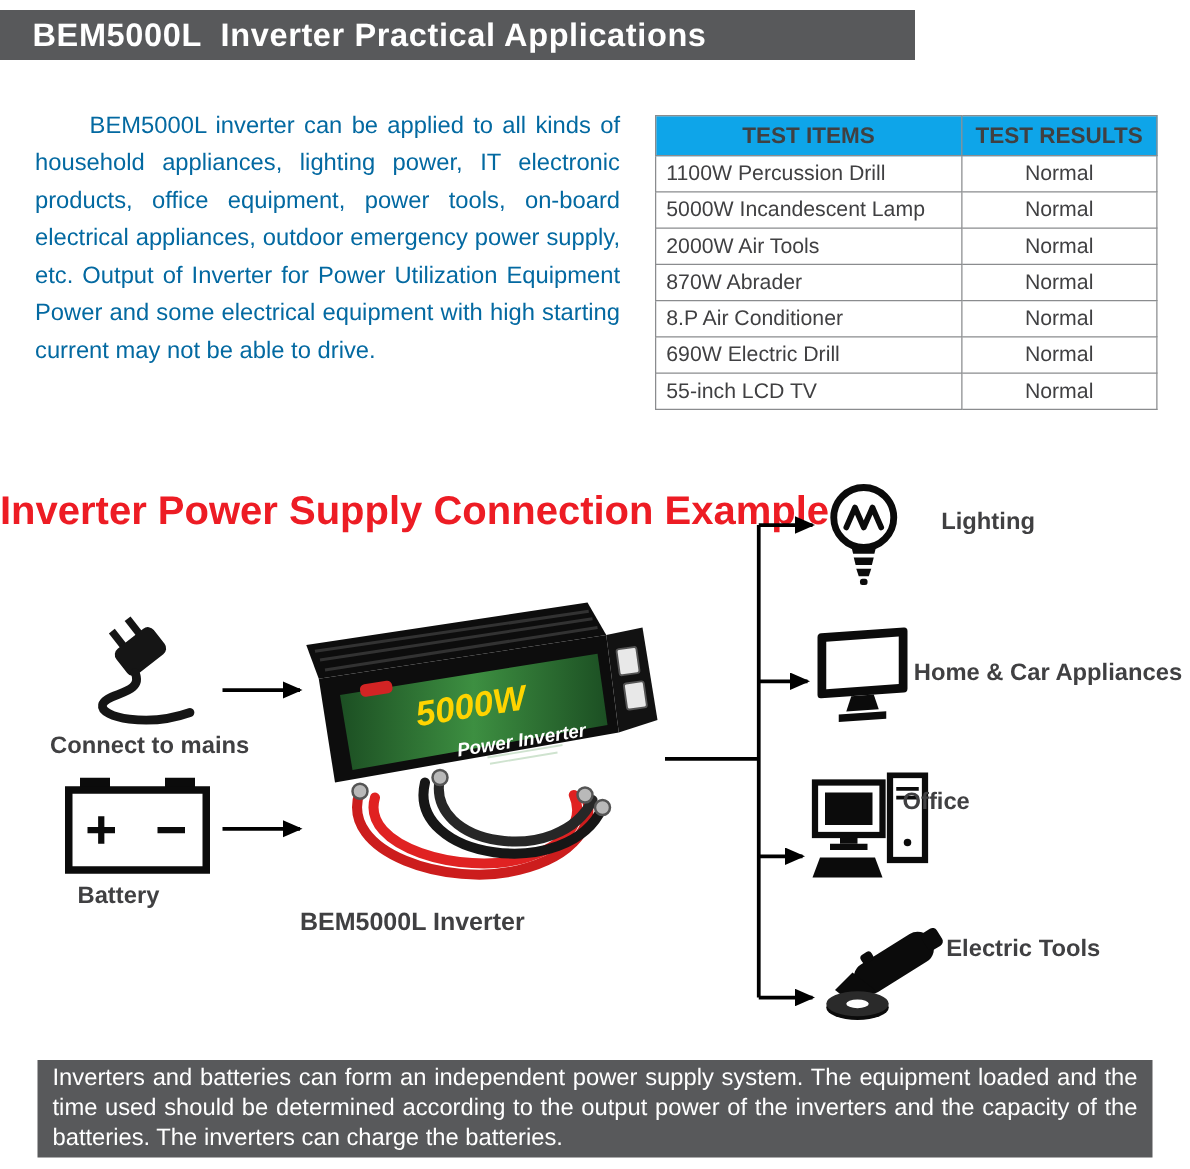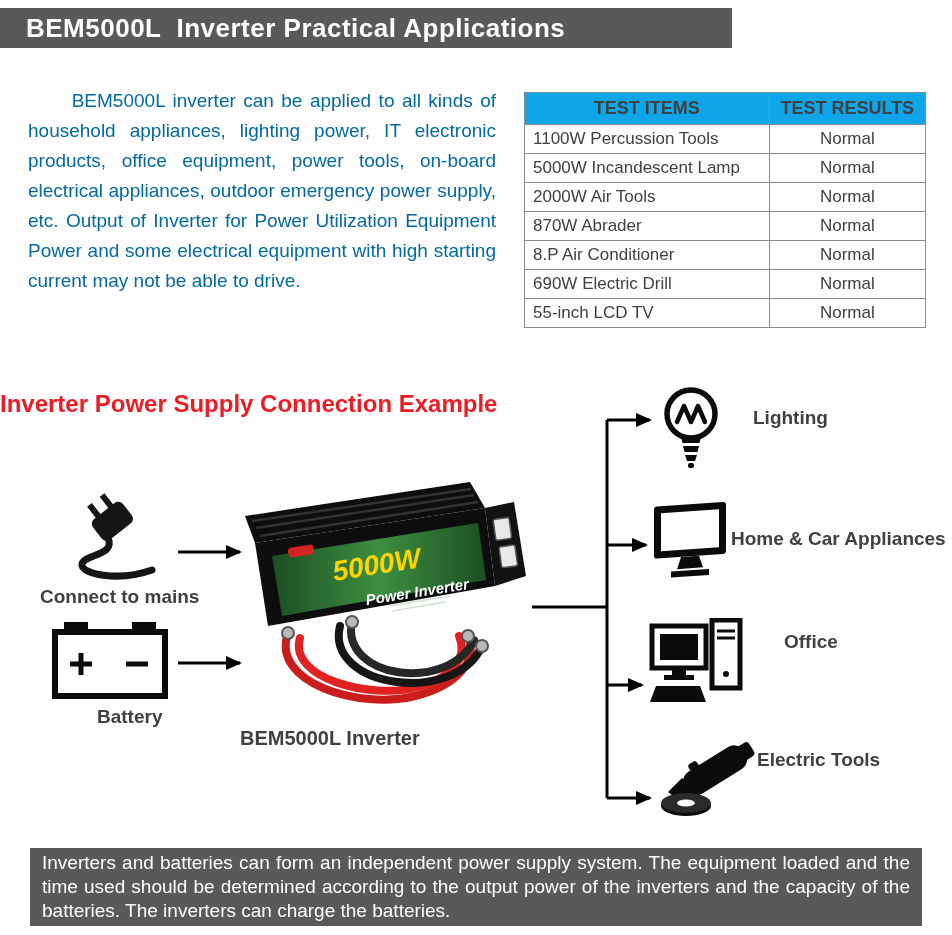--- a/index.html
+++ b/index.html
@@ -22,29 +22,29 @@
 
   #tableWrap { left:524px; top:92px; width:402px; }
   table { width:100%; border-collapse:collapse; }
   th, td { border:1px solid #8a8c8e; color:#404042; }
   th { background:#0ea5e9; height:32px; font-size:18px; text-align:center; font-weight:bold; }
   th:first-child { width:61%; }
   td { height:29px; font-size:17px; }
   td:first-child { padding-left:8px; text-align:left; }
   td:last-child { text-align:center; }
 
-  #diagramTitle { left:0; top:390px; font-size:24px; font-weight:bold; color:#ed1c24;text-align:center; }
+  #diagramTitle { left:0; top:390px; font-size:32px; font-weight:bold; color:#ed1c24;text-align:center; }
 
   .lbl { font-weight:bold; font-size:19px; color:#404042; white-space:nowrap; }
   #connectLabel  { left:40px;  top:586px; }
-  #batteryLabel  { left:62px;  top:706px;margin-left:35px; }
+  #batteryLabel  { left:62px;  top:706px; }
   #inverterCaption { left:240px; top:727px; width:310px; text-align:left; font-size:20px; }
   #lightingLabel { left:753px; top:407px; }
   #homeLabel     { left:731px; top:528px; }
-  #officeLabel   { left:784px; top:631px; }
+  #officeLabel   { left:722px; top:631px; }
   #toolsLabel    { left:757px; top:749px; }
 
   #linesSvg   { left:0;   top:380px; }
   #plugIcon   { left:58px;  top:492px; }
   #batteryIcon{ left:52px;  top:622px; }
   #inverterImg{ left:240px; top:468px; }
   #bulbIcon   { left:663px; top:386px; }
   #tvIcon     { left:651px; top:497px; }
   #pcIcon     { left:648px; top:618px; }
   #grinderIcon{ left:656px; top:726px; }
@@ -69,21 +69,21 @@
   <div class="abs" id="tableWrap">
     <table>
       <thead>
         <tr>
           <th>TEST ITEMS</th>
           <th>TEST RESULTS</th>
         </tr>
       </thead>
       <tbody>
         <tr>
-            <td>1100W Percussion Tools</td>
+            <td>1100W Percussion Drill</td>
             <td>Normal</td>
           </tr>
         <tr>
             <td>5000W Incandescent Lamp</td>
             <td>Normal</td>
           </tr>
         <tr>
             <td>2000W Air Tools</td>
             <td>Normal</td>
           </tr>

